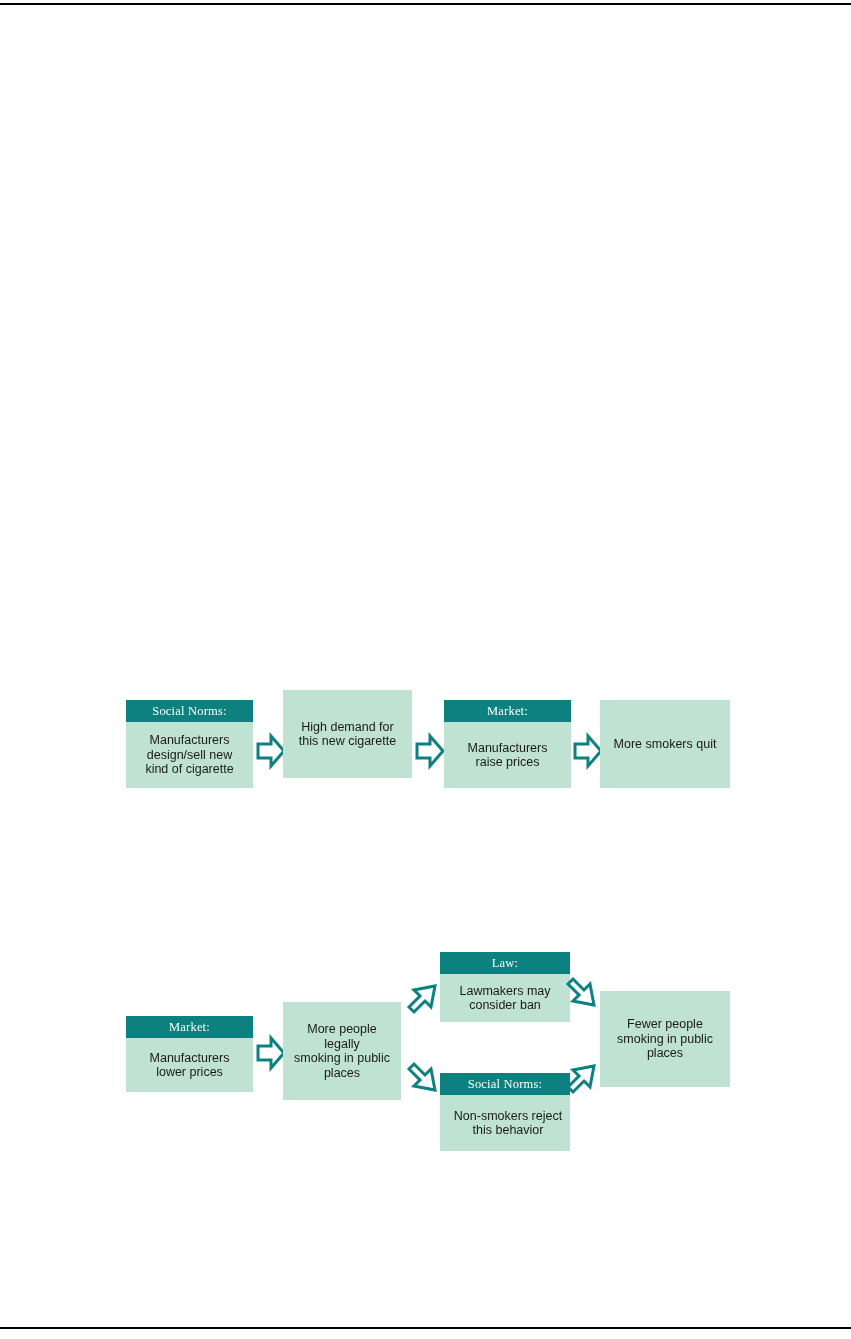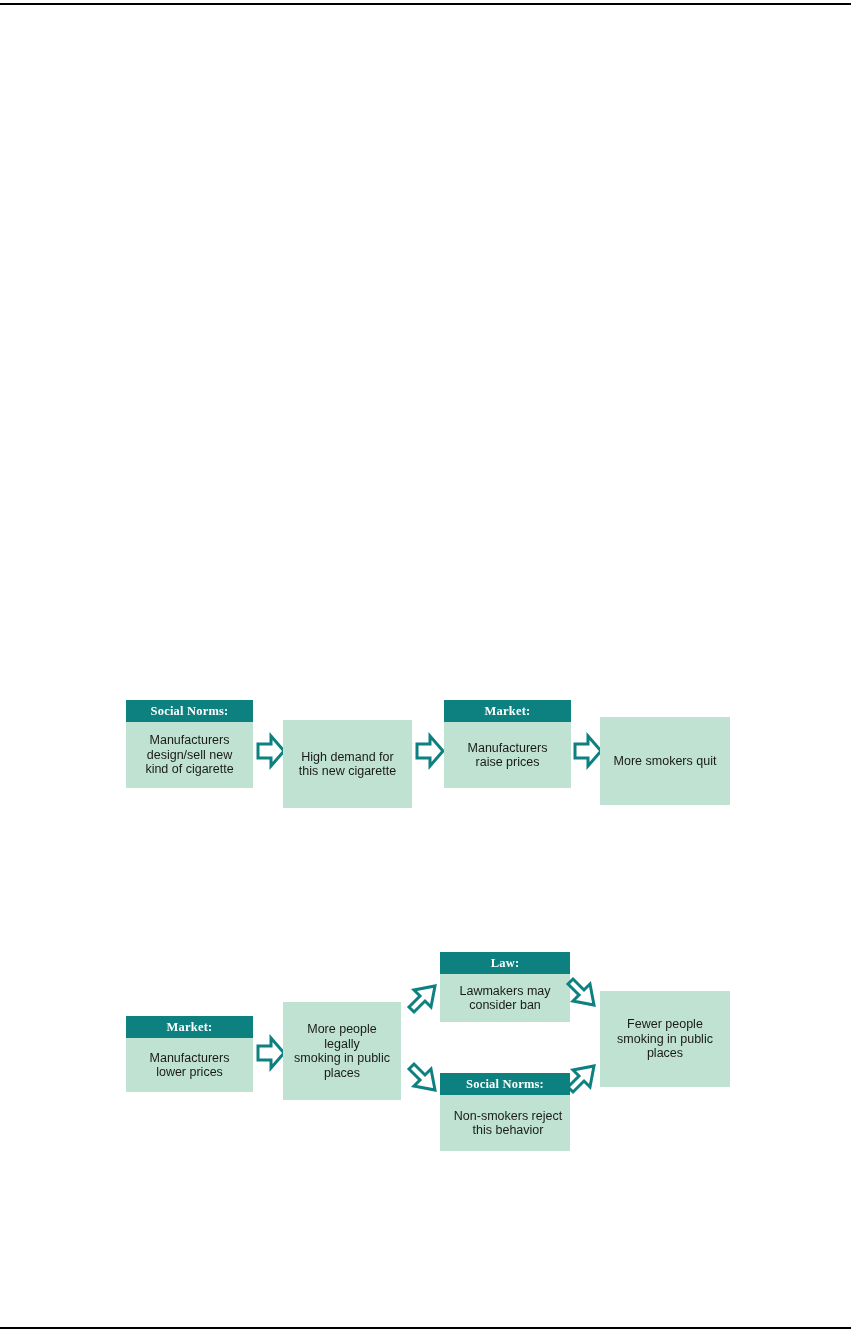--- a/index.html
+++ b/index.html
@@ -32,21 +32,21 @@
 
   .node {
     position: absolute;
     box-sizing: border-box;
   }
 
   .node-header {
     background: #0d8080;
     color: #ffffff;
     font-family: "Liberation Serif", serif;
-    font-weight: bold;
+    font-weight: normal;
     font-size: 12.5px;
     letter-spacing: 0.2px;
     text-align: center;
     line-height: 22px;
     height: 22px;
     overflow: hidden;
   }
 
   .node-body {
     background: #bfe2d3;
@@ -95,21 +95,21 @@
 design/sell new
 kind of cigarette</div>
   </div>
 
   <div class="arrow" style="left:256px; top:733px; width:30px; height:36px;">
     <svg width="30" height="36" viewBox="0 0 30 36">
       <polygon class="arrow-shape" points="2,11 15,11 15,3 28,18 15,33 15,25 2,25"></polygon>
     </svg>
   </div>
 
-  <div class="node no-header" style="left:283px; top:720px; width:129px; height:88px;">
+  <div class="node no-header" style="left:283px; top:690px; width:129px; height:88px;">
     <div class="node-body">High demand for
 this new cigarette</div>
   </div>
 
   <div class="arrow" style="left:415px; top:733px; width:30px; height:36px;">
     <svg width="30" height="36" viewBox="0 0 30 36">
       <polygon class="arrow-shape" points="2,11 15,11 15,3 28,18 15,33 15,25 2,25"></polygon>
     </svg>
   </div>
 
@@ -118,21 +118,21 @@
     <div class="node-body" style="height:66px;">Manufacturers
 raise prices</div>
   </div>
 
   <div class="arrow" style="left:573px; top:733px; width:30px; height:36px;">
     <svg width="30" height="36" viewBox="0 0 30 36">
       <polygon class="arrow-shape" points="2,11 15,11 15,3 28,18 15,33 15,25 2,25"></polygon>
     </svg>
   </div>
 
-  <div class="node no-header" style="left:600px; top:700px; width:130px; height:88px;margin-top:17px;">
+  <div class="node no-header" style="left:600px; top:700px; width:130px; height:88px;">
     <div class="node-body">More smokers quit</div>
   </div>
 </div>
 
 <div class="flow" style="left:0; top:0; width:851px; height:1339px;">
 
   <div class="node" style="left:126px; top:1016px; width:127px; height:76px;">
     <div class="node-header">Market:</div>
     <div class="node-body" style="height:54px;">Manufacturers
 lower prices</div>

